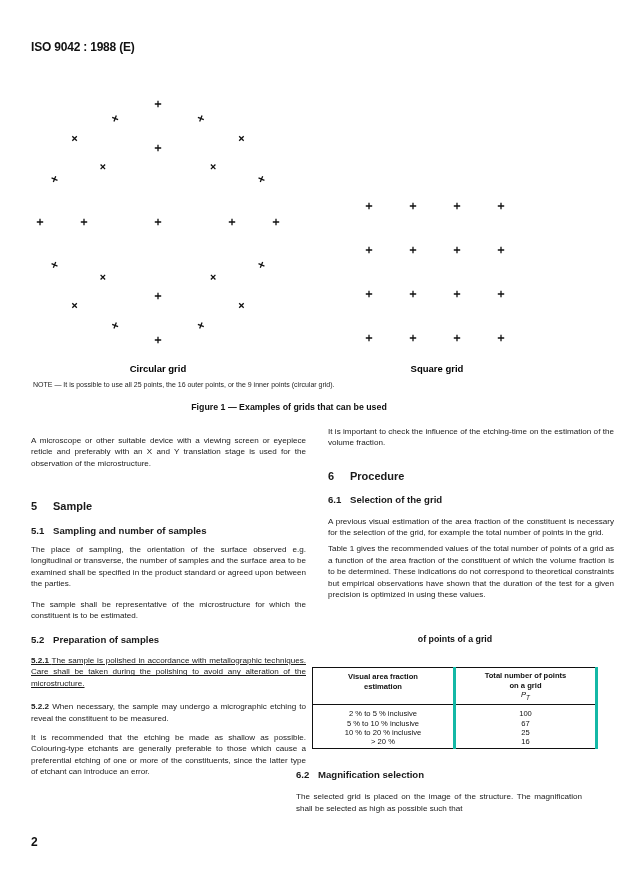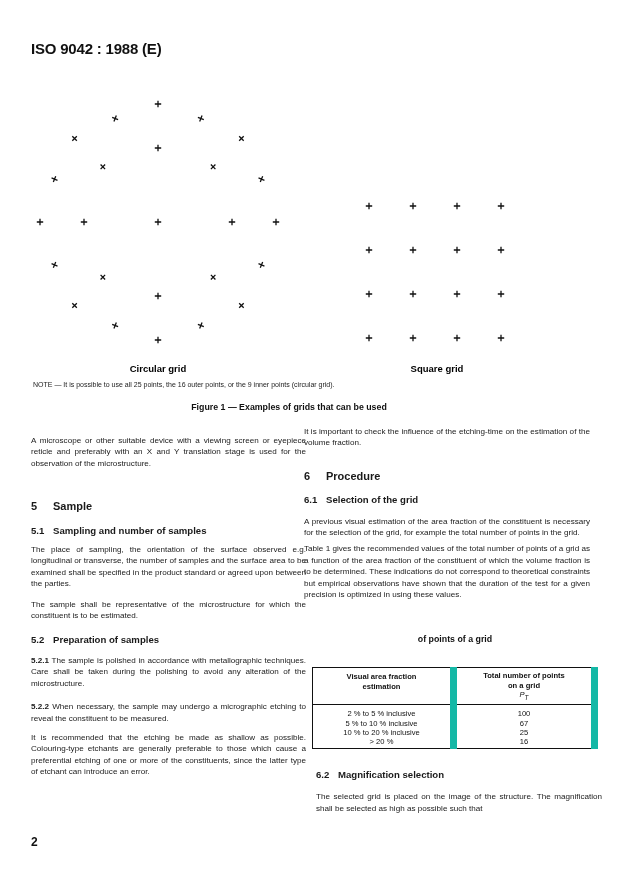--- a/index.html
+++ b/index.html
@@ -1,33 +1,33 @@
 <!DOCTYPE html>
 <html><head>
 <meta charset="utf-8">
 <style>
   html, body { margin: 0; padding: 0; background: #ffffff; }
   body {
     width: 622px; height: 878px; position: relative; overflow: hidden;
     font-family: "Liberation Sans", sans-serif; color: #111;
   }
   .abs { position: absolute; }
-  .std-id { left: 31px; top: 40px; font-size: 15px; font-weight: bold; letter-spacing: -0.2px; }
+  .std-id { left: 31px; top: 40px; font-size: 12px; font-weight: bold; letter-spacing: -0.2px; }
   #figure-svg { position: absolute; left: 0; top: 90px; width: 622px; height: 290px; }
   .grid-caption { font-size: 9.5px; font-weight: bold; }
   .note { left: 33px; top: 381px; font-size: 7px; color: #222; }
   .fig-title { left: 0; width: 578px; top: 402px; text-align: center; font-size: 8.8px; font-weight: bold; }
   .col { position: absolute; width: 275px; font-size: 8.1px; line-height: 11.4px; color: #1a1a1a; }
   .col p { margin: 0; text-align: justify; }
   .h1 { font-size: 11px; font-weight: bold; margin: 0; }
   .h2 { font-size: 9.6px; font-weight: bold; margin: 0; }
   .num { display: inline-block; width: 22px; }
   .sub-num { font-weight: bold; }
   table.t1 { border-collapse: collapse; position: absolute; left: 312px; top: 667px; width: 286px; font-size: 7.6px; }
-  table.t1 th, table.t1 td { border-left: 1px solid #111; border-right: 7px solid #14b8a6; text-align: center; padding: 0; }
+  table.t1 th, table.t1 td { border-left: 1px solid #111; border-right: 3px solid #14b8a6; text-align: center; padding: 0; }
   table.t1 { border: 1.5px solid #111; }
   table.t1 th { font-weight: bold; border-bottom: 1px solid #111; padding: 3px 2px 2px; line-height: 9.5px; }
   table.t1 td { line-height: 9.2px; }
   .pt { font-style: italic; font-weight: normal; }
   .page-num { left: 31px; top: 835px; font-size: 12px; font-weight: bold; }
   .table-title { left: 312px; top: 634px; width: 286px; text-align: center; font-size: 8.8px; font-weight: bold; line-height: 11px; }
 </style>
 </head>
 <body>
 
@@ -176,32 +176,32 @@
   </div>
   <div class="h2" style="margin-top:12px;">
     <span class="num">5.1</span><span>Sampling and number of samples</span>
   </div>
   <p style="margin-top:8px;">The place of sampling, the orientation of the surface observed e.g. longitudinal or transverse, the number of samples and the surface area to be examined shall be specified in the product standard or agreed upon between the parties.</p>
   <p style="margin-top:9px;">The sample shall be representative of the microstructure for which the constituent is to be estimated.</p>
 
   <div class="h2" style="margin-top:13px;">
     <span class="num">5.2</span><span>Preparation of samples</span>
   </div>
-  <p style="margin-top:9px;">
+  <p style="margin-top:9px;text-decoration:underline;">
     <span class="sub-num">5.2.1</span>
     <span>The sample is polished in accordance with metallographic techniques. Care shall be taken during the polishing to avoid any alteration of the microstructure.</span>
   </p>
   <p style="margin-top:12px;">
     <span class="sub-num">5.2.2</span>
     <span>When necessary, the sample may undergo a micrographic etching to reveal the constituent to be measured.</span>
   </p>
   <p style="margin-top:8px;">It is recommended that the etching be made as shallow as possible. Colouring-type etchants are generally preferable to those which cause a preferential etching of one or more of the constituents, since the latter type of etchant can introduce an error.</p>
 </div>
 
-<div class="col" style="left:304px; top:426px; width:286px;">
+<div class="col" style="left:328px; top:426px; width:286px;">
   <p>It is important to check the influence of the etching-time on the estimation of the volume fraction.</p>
   <div class="h1" style="margin-top:22px;">
     <span class="num">6</span><span>Procedure</span>
   </div>
   <div class="h2" style="margin-top:12px;">
     <span class="num">6.1</span><span>Selection of the grid</span>
   </div>
   <p style="margin-top:10px;">A previous visual estimation of the area fraction of the constituent is necessary for the selection of the grid, for example the total number of points in the grid.</p>
   <p style="margin-top:5px;">Table 1 gives the recommended values of the total number of points of a grid as a function of the area fraction of the constituent of which the volume fraction is to be determined. These indications do not correspond to theoretical constraints but empirical observations have shown that the duration of the test for a given precision is optimized in using these values.</p>
 </div>
@@ -238,20 +238,20 @@
       <td>10 % to 20 % inclusive</td>
       <td>25</td>
     </tr>
     <tr style="height:12px; vertical-align:top;">
       <td>&gt; 20 %</td>
       <td>16</td>
     </tr>
   </tbody>
 </table>
 
-<div class="col" style="left:316px; top:769px; width:286px;">
+<div class="col" style="left:296px; top:769px; width:286px;">
   <div class="h2">
     <span class="num">6.2</span><span>Magnification selection</span>
   </div>
   <p style="margin-top:11px;">The selected grid is placed on the image of the structure. The magnification shall be selected as high as possible such that</p>
 </div>
 
 <div class="abs page-num">2</div>
 
 </body></html>

